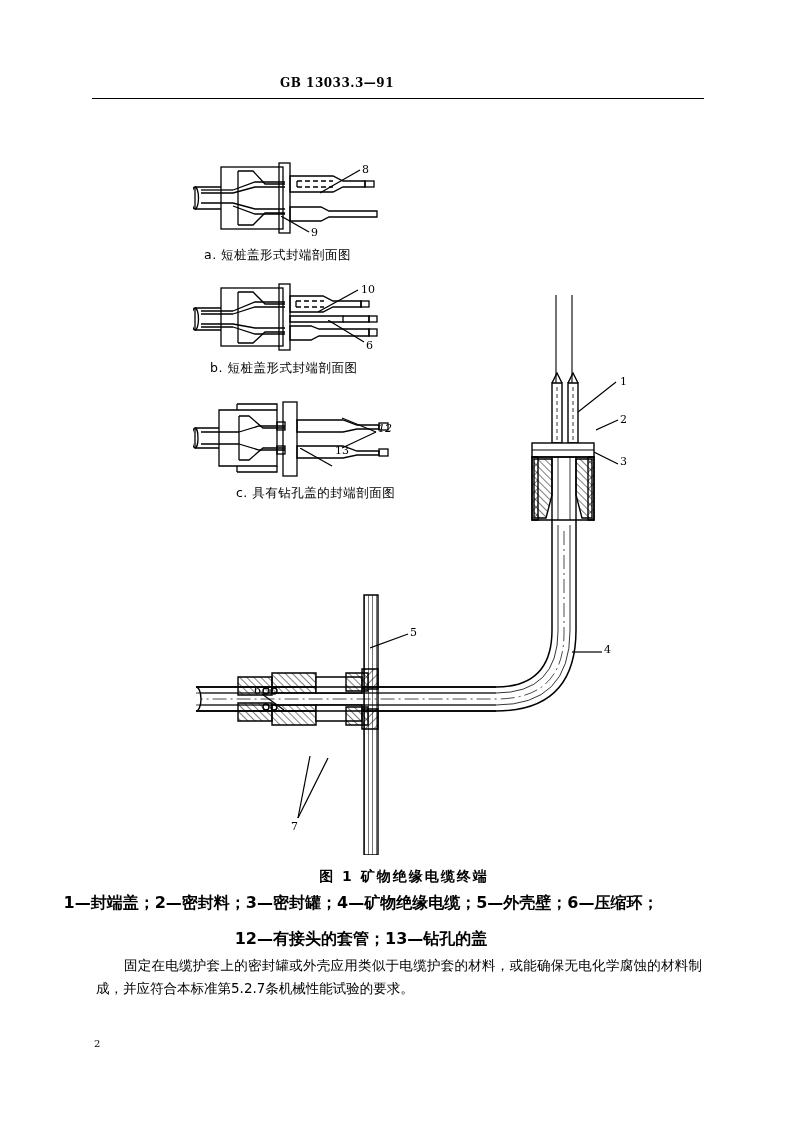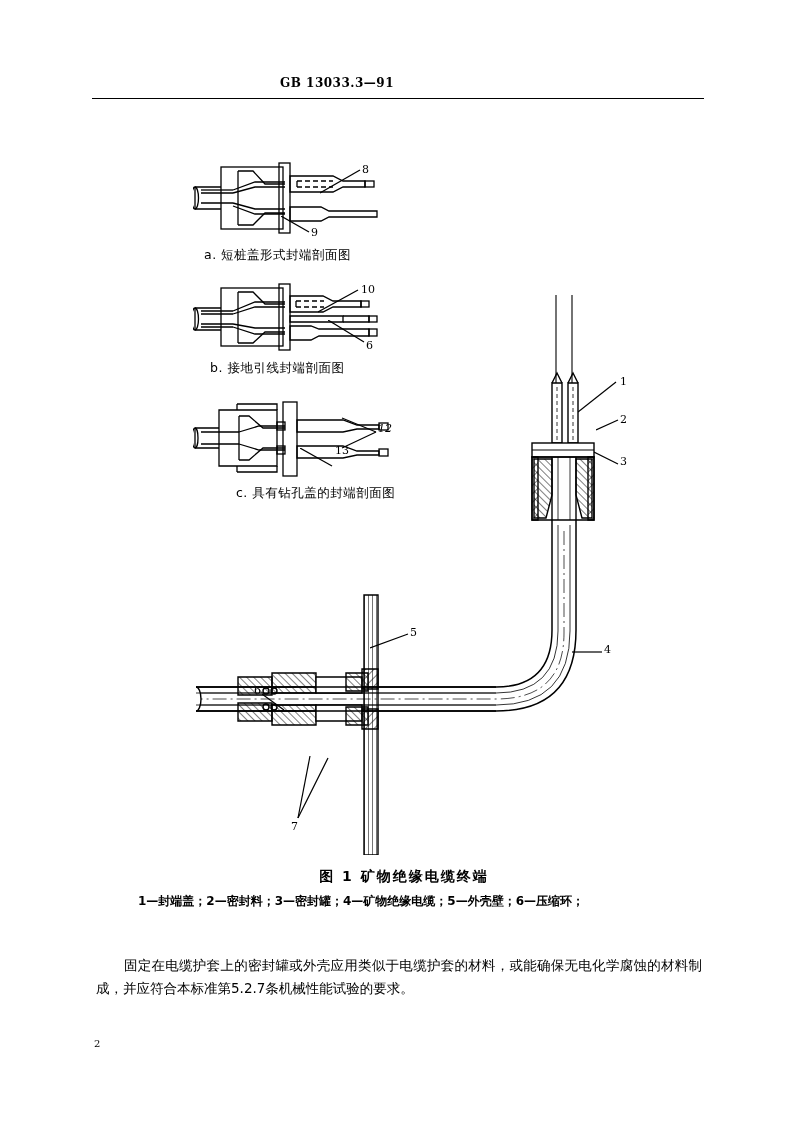--- a/index.html
+++ b/index.html
@@ -82,21 +82,21 @@
     font-weight: bold;
     letter-spacing: 2px;
     font-family: "DejaVu Sans", "Liberation Sans", sans-serif;
     padding-left: 7px;
   }
   .legend-line {
     position: absolute;
     left: 0;
     width: 722px;
     text-align: center;
-    font-size: 12px;
+    font-size: 16px;
     font-weight: bold;
     letter-spacing: 0px;
     font-family: "DejaVu Sans", "Liberation Sans", sans-serif;
     white-space: nowrap;
   }
   .legend-1 { top: 893px; }
   .legend-2 { top: 911px; }
   .legend-3 { top: 929px; }
 
   
@@ -200,21 +200,21 @@
     </svg>
   </div>
   <div class="callout" style="left:361px; top:283px;">10</div>
   <svg class="subfig" style="left:318px; top:288px;" width="44" height="26">
     <line class="ln" x1="0" y1="24" x2="40" y2="2" stroke-width="1.2"></line>
   </svg>
   <div class="callout" style="left:366px; top:339px;">6</div>
   <svg class="subfig" style="left:328px; top:320px;" width="40" height="26">
     <line class="ln" x1="0" y1="0" x2="36" y2="22" stroke-width="1.2"></line>
   </svg>
-  <div class="subfig-caption" style="left:210px; top:360px;">b. 接地引线封端剖面图</div>
+  <div class="subfig-caption" style="left:210px; top:360px;">b. 短桩盖形式封端剖面图</div>
 
   <div class="subfig" style="left:193px; top:398px; width:200px; height:82px;">
     <svg width="200" height="82" viewBox="0 0 200 82">
       <g class="ln" stroke-width="1.3">
 
         <path d="M26 12 L84 12 L84 68 L26 68 Z"></path>
         <path d="M44 6 L84 6 L84 12"></path>
         <path d="M44 6 L44 12"></path>
         <path d="M44 74 L84 74 L84 68"></path>
         <path d="M44 74 L44 68"></path>
@@ -373,18 +373,19 @@
   <div class="callout" style="left:291px; top:820px;">7</div>
   <svg class="subfig" style="left:288px; top:752px;" width="44" height="70">
     <g class="ln" stroke-width="1.2">
       <line x1="10" y1="66" x2="22" y2="4"></line>
       <line x1="10" y1="66" x2="40" y2="6"></line>
     </g>
   </svg>
 
   <div class="fig-title">图 1   矿物绝缘电缆终端</div>
   <div class="legend-line legend-1">1—封端盖；2—密封料；3—密封罐；4—矿物绝缘电缆；5—外壳壁；6—压缩环；</div>
+  <div class="legend-line legend-3">12—有接头的套管；13—钻孔的盖</div>
 
   <div class="body-para">固定在电缆护套上的密封罐或外壳应用类似于电缆护套的材料，或能确保无电化学腐蚀的材料制成，并应符合本标准第5.2.7条机械性能试验的要求。</div>
 
   <div class="page-number">2</div>
 
 </div>
 
 </body></html>

